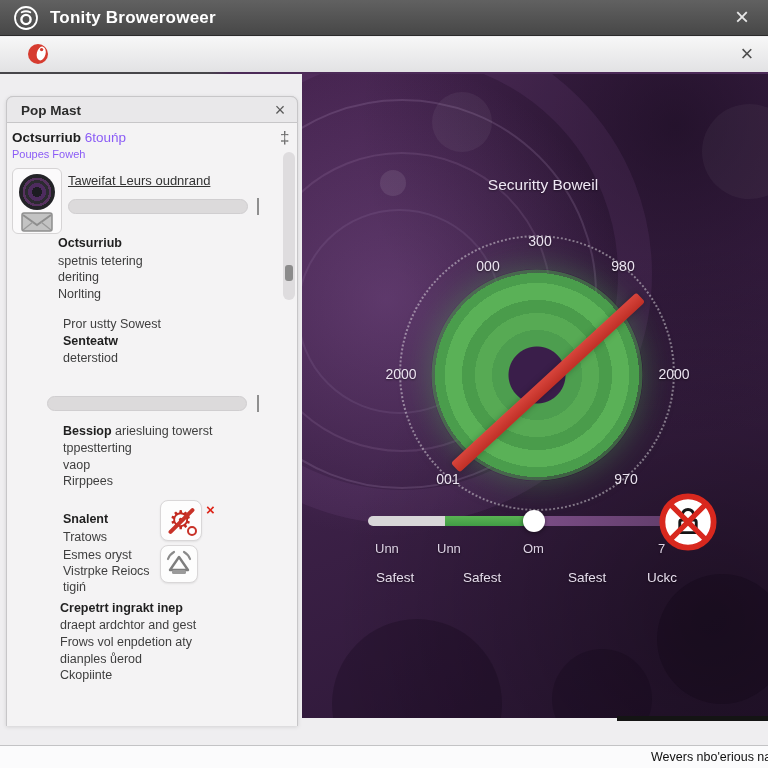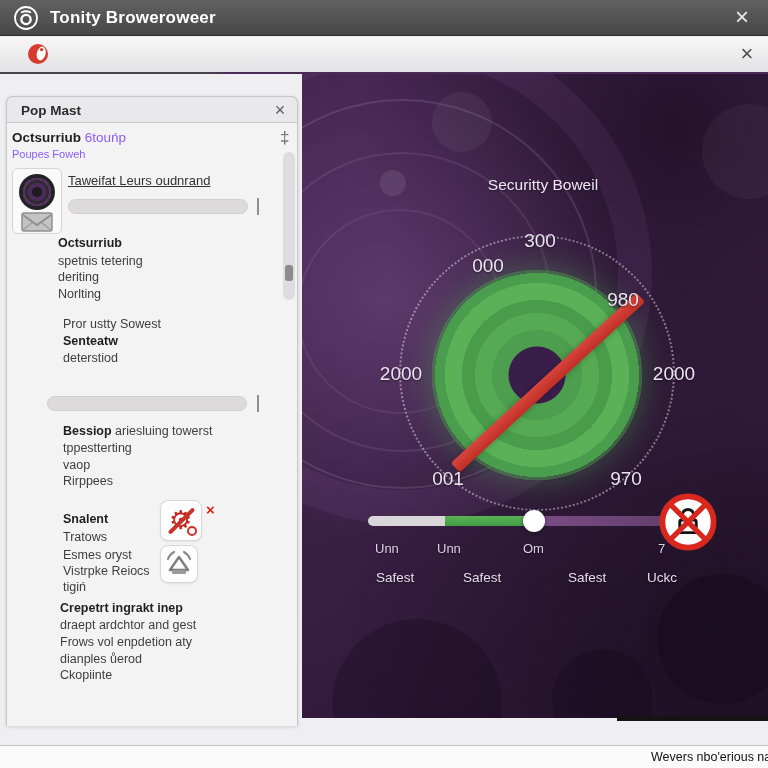--- a/index.html
+++ b/index.html
@@ -132,21 +132,21 @@
       #3a1e4a 0 28px, #4d9e4f 29px 45px, #57aa54 45px 62px, #4a9c4b 62px 75px,
       #5ab157 75px 92px, #4a9d4c 92px 102px, rgba(74,157,76,.55) 102px 105px, transparent 106px);
     box-shadow:0 0 32px rgba(80,175,85,.40);
   }
   .needle {
     position:absolute; left:120px; top:302px; width:252px; height:13px;
     background:linear-gradient(#d8453c,#bf2f26); border-radius:3px;
     transform:rotate(-42.6deg); box-shadow:0 0 6px rgba(0,0,0,.25);
   }
   .dial-label {
-    position:absolute; transform:translate(-50%,-50%); color:#ece4f1; font-size:19px;
+    position:absolute; transform:translate(-50%,-50%); color:#ece4f1; font-size:14px;
     white-space:nowrap; text-shadow:0 1px 2px rgba(0,0,0,.5);
   }
   .track-seg { position:absolute; height:10px; top:442px; }
   .seg-gray  { left:66px;  width:77px;  background:#d8d6d8; border-radius:5px 0 0 5px; }
   .seg-green { left:143px; width:88px;  background:linear-gradient(#5ab353,#419c45); }
   .seg-purple{ left:231px; width:170px; background:linear-gradient(to right,#7b4d86,#5d3b66); border-radius:0 5px 5px 0; }
   .thumb {
     position:absolute; left:221px; top:436px; width:22px; height:22px; border-radius:50%;
     background:#fff; box-shadow:0 1px 4px rgba(0,0,0,.45);
   }
@@ -277,21 +277,21 @@
     <div class="bokeh bk6"></div>
 
     <div class="main-subtitle" style="left:241px; top:111px;">Securitty Boweil</div>
 
     <div class="dial-dots"></div>
     <div class="donut"></div>
     <div class="needle"></div>
 
     <div class="dial-label" style="left:238px; top:167px;">300</div>
     <div class="dial-label" style="left:153px; top:192px;margin-left:33px;">000</div>
-    <div class="dial-label" style="left:321px; top:192px;margin-top:34px;">980</div>
+    <div class="dial-label" style="left:321px; top:192px;">980</div>
     <div class="dial-label" style="left:99px; top:300px;">2000</div>
     <div class="dial-label" style="left:372px; top:300px;">2000</div>
     <div class="dial-label" style="left:146px; top:405px;">001</div>
     <div class="dial-label" style="left:324px; top:405px;">970</div>
 
     <div class="track-seg seg-gray"></div>
     <div class="track-seg seg-green"></div>
     <div class="track-seg seg-purple"></div>
     <div class="thumb"></div>
 

